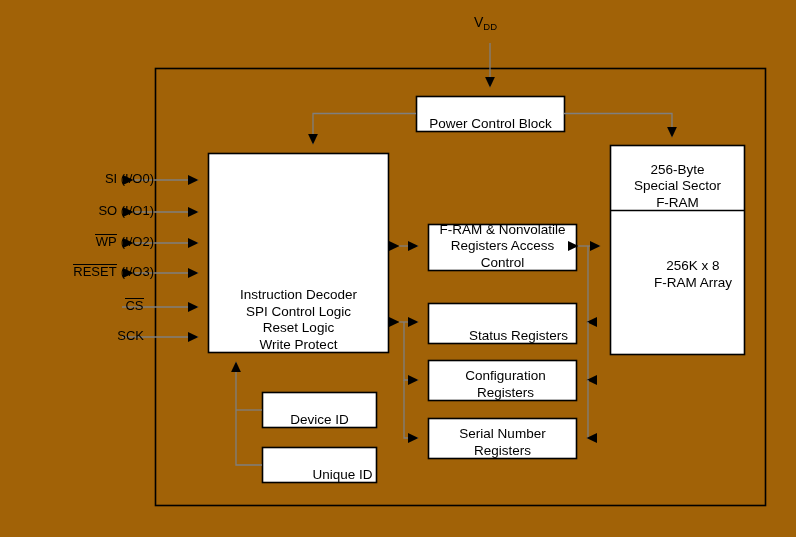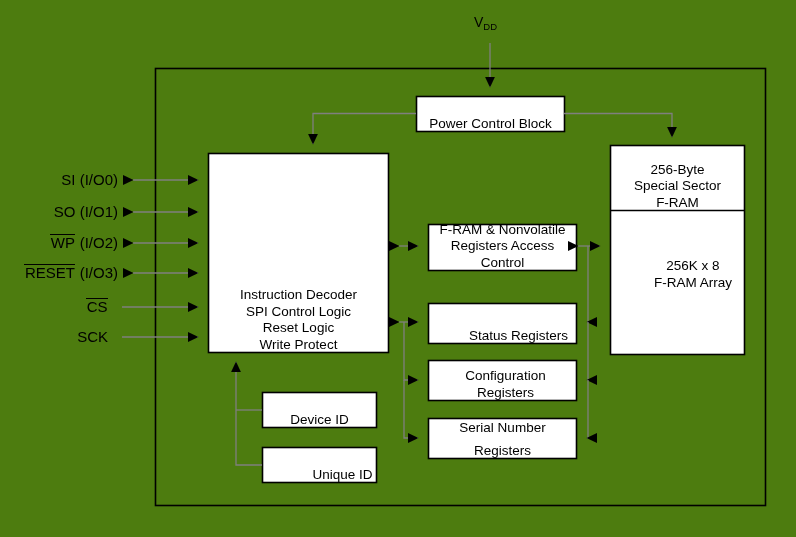--- a/index.html
+++ b/index.html
@@ -7,21 +7,21 @@
     padding: 0;
     background: #ffffff;
   }
   body {
     font-family: "Liberation Sans", sans-serif;
   }
   #canvas {
     position: relative;
     width: 796px;
     height: 537px;
-    background: #4d7c0f;
+    background: #a16207;
     overflow: hidden;
   }
   #diagram-svg {
     position: absolute;
     left: 0;
     top: 0;
     width: 796px;
     height: 537px;
   }
   .blk-label {
@@ -33,24 +33,25 @@
     text-align: center;
     font-size: 13.5px;
     color: #000000;
     line-height: 1.22;
     pointer-events: none;
     white-space: nowrap;
   }
   .blk-label span { display: block; }
   .pin-label {
     position: absolute;
-    font-size: 15px;
+    font-size: 13px;
     color: #000000;
     text-align: right;
     white-space: nowrap;
+    padding-left: 36px;
   }
   .ovl {
     border-top: 1.3px solid #000;
     display: inline-block;
     line-height: 1.12;
     padding: 0 0.5px;
   }
   .vdd-label {
     position: absolute;
     font-size: 14px;
@@ -174,21 +175,21 @@
 
   <div class="blk-label" style="left:444px; top:303px; width:149px; height:41px;">
     <span>Status Registers</span>
   </div>
 
   <div class="blk-label" style="left:428px; top:360px; width:155px; height:41px;">
     <span>Configuration</span>
     <span>Registers</span>
   </div>
 
-  <div class="blk-label" style="left:428px; top:418px; width:149px; height:41px;gap:6px;">
+  <div class="blk-label" style="left:428px; top:418px; width:149px; height:41px;">
     <span>Serial Number</span>
     <span>Registers</span>
   </div>
 
   <div class="blk-label" style="left:262px; top:392px; width:115px; height:36px;">
     <span>Device ID</span>
   </div>
 
   <div class="blk-label" style="left:262px; top:447px; width:115px; height:36px;margin-left:23px;">
     <span>Unique ID</span>

